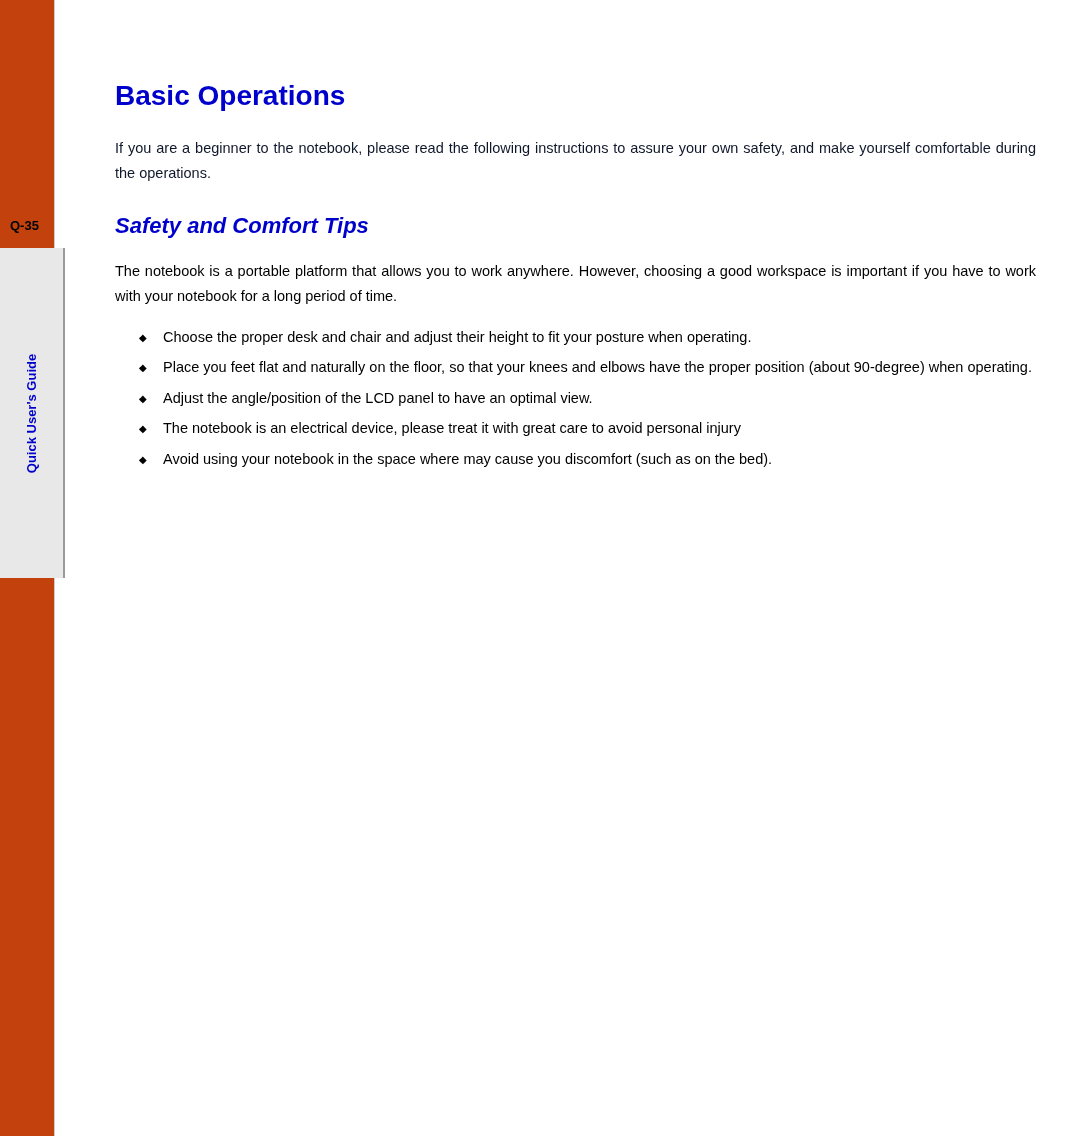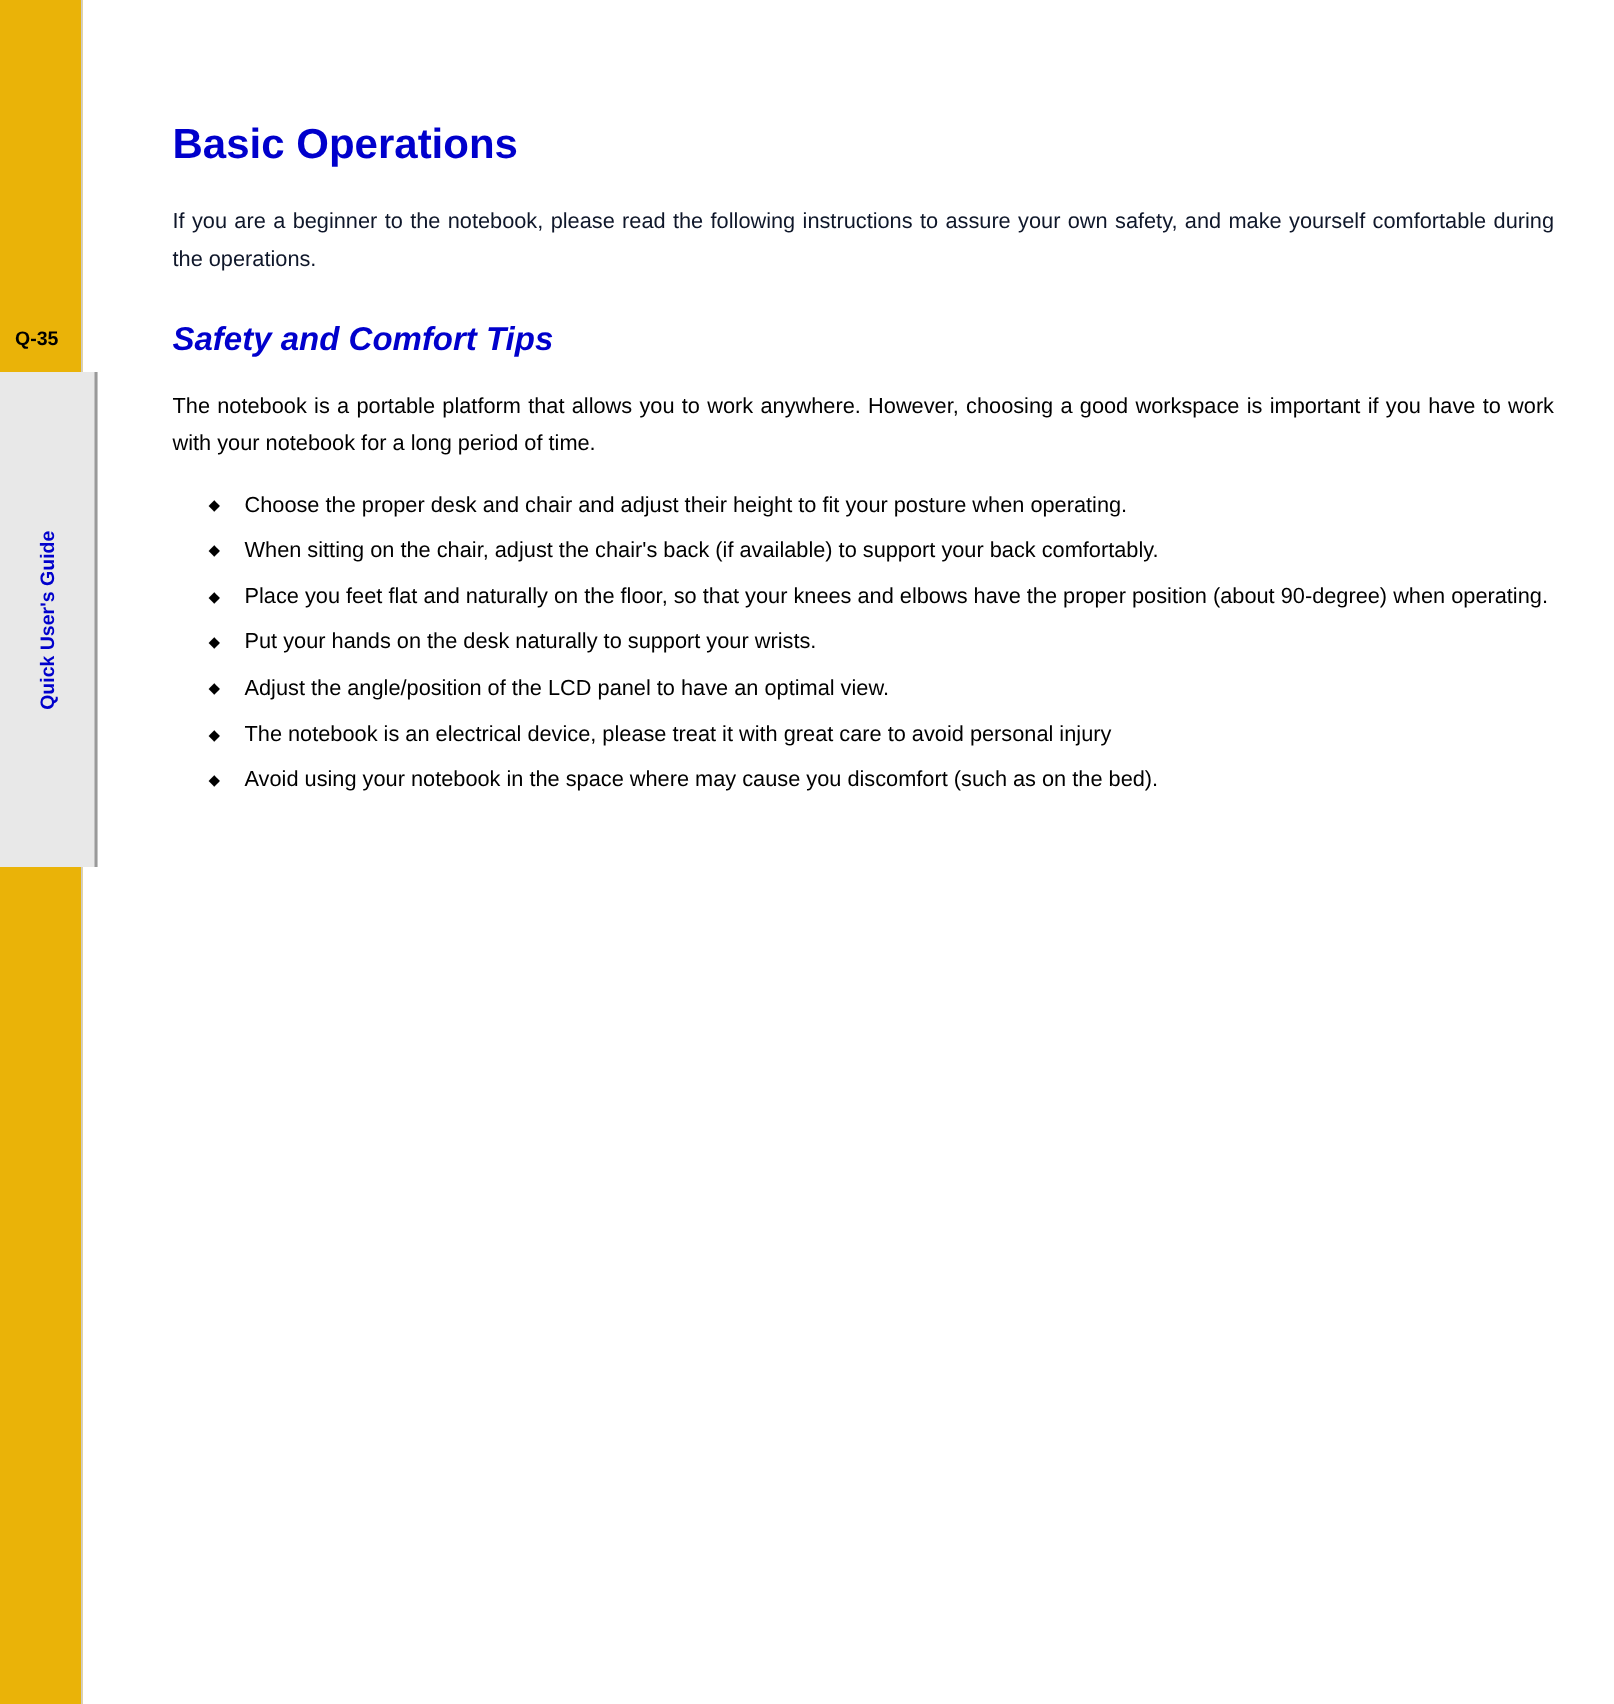--- a/index.html
+++ b/index.html
@@ -13,21 +13,21 @@
       height: 1136px;
       background: #ffffff;
       font-family: Arial, sans-serif;
       display: flex;
       overflow: hidden;
     }
 
     .left-margin {
       width: 55px;
       height: 100%;
-      background: #eab308;
+      background: #c2410c;
       border-right: 1px solid #cccccc;
       display: flex;
       flex-direction: column;
       align-items: center;
       flex-shrink: 0;
     }
 
     .page-number {
       position: absolute;
       top: 218px;
@@ -135,20 +135,18 @@
 
 <div class="main-content">
   <h1 class="main-title">Basic Operations</h1>
   <p class="intro-text">If you are a beginner to the notebook, please read the following instructions to assure your own safety, and make yourself comfortable during the operations.</p>
 
   <h2 class="section-title">Safety and Comfort Tips</h2>
   <p class="section-intro">The notebook is a portable platform that allows you to work anywhere.   However, choosing a good workspace is important if you have to work with your notebook for a long period of time.</p>
 
   <ul class="bullet-list">
       <li>Choose the proper desk and chair and adjust their height to fit your posture when operating.</li>
-      <li>When sitting on the chair, adjust the chair's back (if available) to support your back comfortably.</li>
       <li>Place you feet flat and naturally on the floor, so that your knees and elbows have the proper position (about 90-degree) when operating.</li>
-      <li>Put your hands on the desk naturally to support your wrists.</li>
       <li>Adjust the angle/position of the LCD panel to have an optimal view.</li>
       <li>The notebook is an electrical device, please treat it with great care to avoid personal injury</li>
       <li>Avoid using your notebook in the space where may cause you discomfort (such as on the bed).</li>
     </ul>
 </div>
 
 </body></html>

